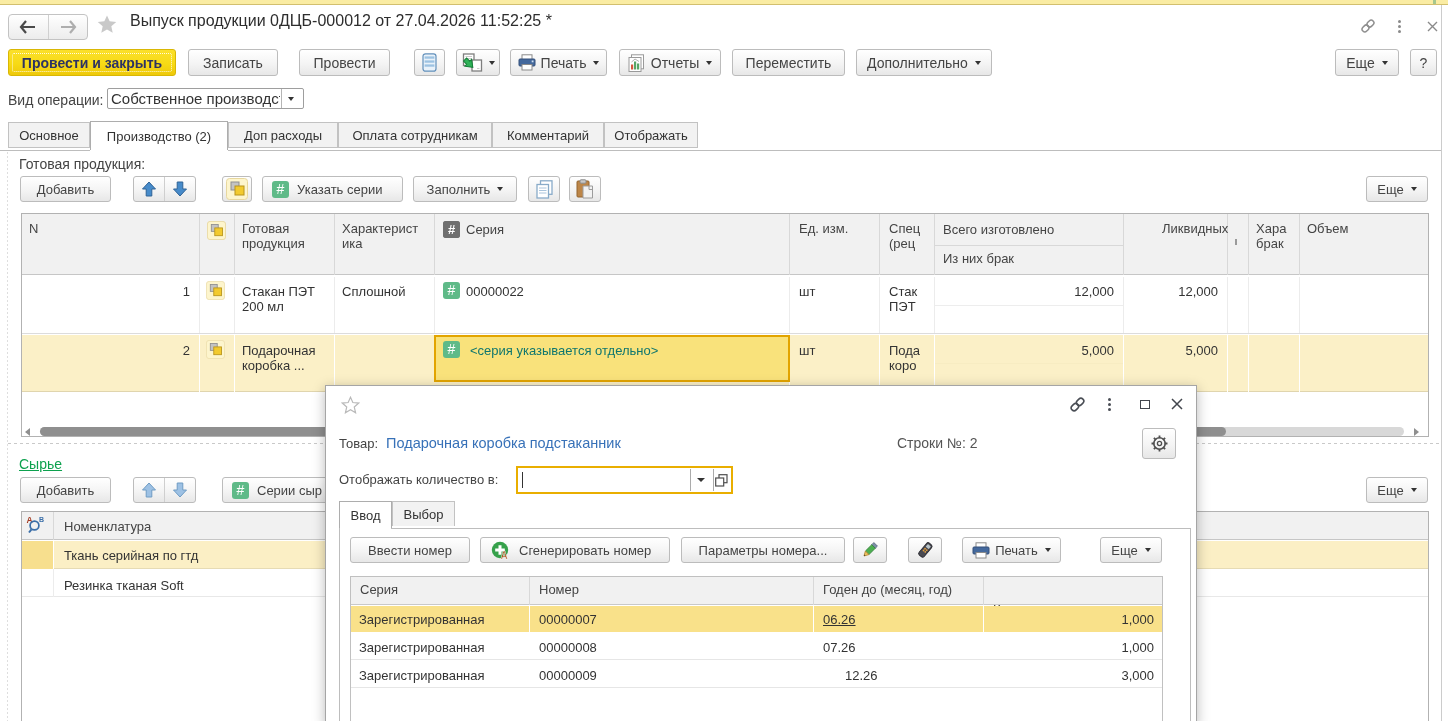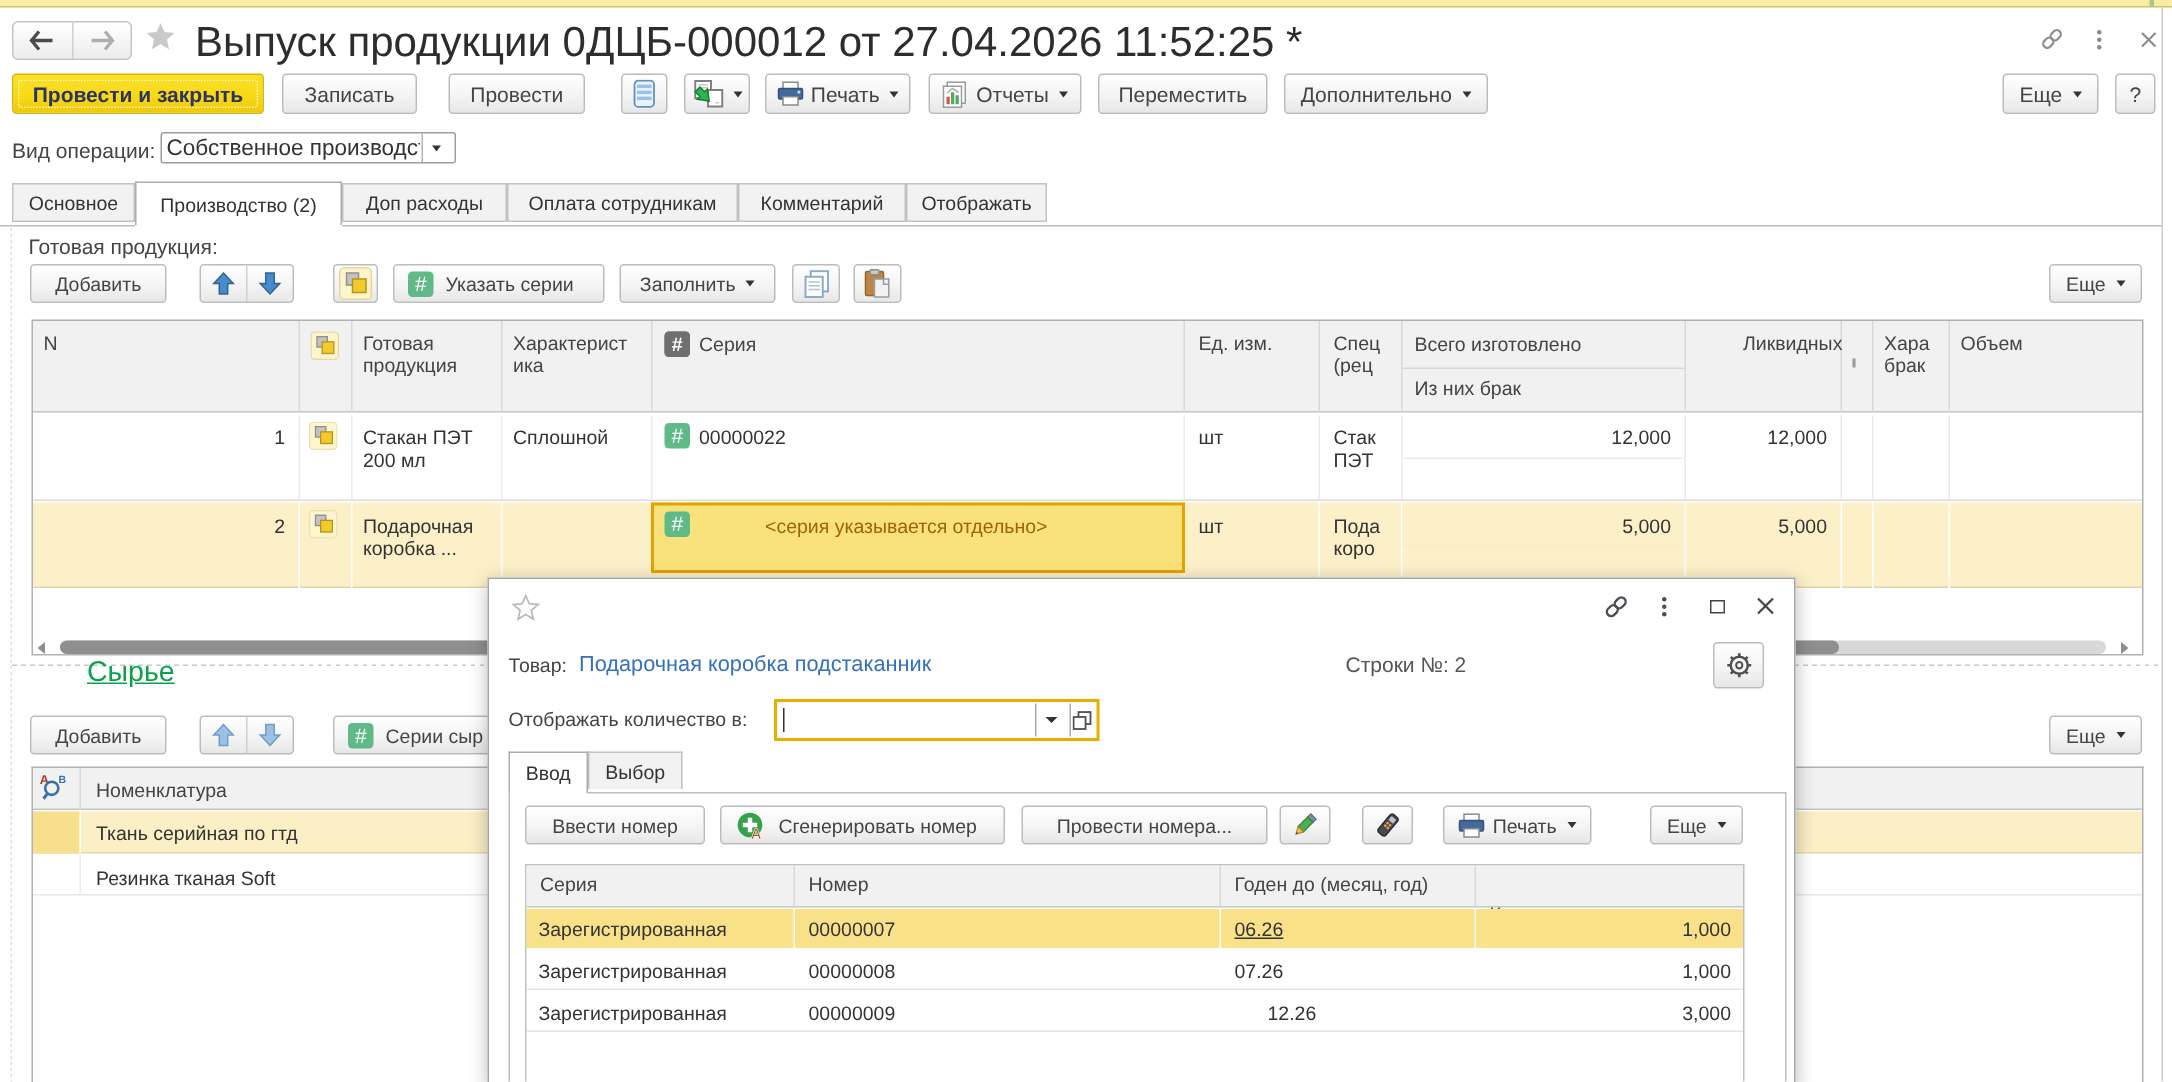--- a/index.html
+++ b/index.html
@@ -38,21 +38,21 @@
 <div class="abs" style="left:48px;top:15px;width:1px;height:24px;background:#d0d0d0;"></div>
 <svg class="abs" style="left:18px;top:20px" width="20" height="14" viewBox="0 0 20 14">
   <path d="M8 1 L3 7 L8 13 M3 7 H17" stroke="#4a4a4a" stroke-width="2.2" fill="none"></path>
 </svg>
 <svg class="abs" style="left:58px;top:20px" width="20" height="14" viewBox="0 0 20 14">
   <path d="M12 1 L17 7 L12 13 M17 7 H3" stroke="#aeaeae" stroke-width="2.2" fill="none"></path>
 </svg>
 <svg class="abs" style="left:97px;top:15px" width="20" height="19" viewBox="0 0 24 23">
   <path d="M12 0.5 L15.2 7.6 L23.2 8.4 L17.2 13.7 L18.9 21.6 L12 17.5 L5.1 21.6 L6.8 13.7 L0.8 8.4 L8.8 7.6 Z" fill="#c9c9c9"></path>
 </svg>
-<div class="abs" style="left:130px;top:12px;font-size:28px;color:#2d2d2d;">Выпуск продукции 0ДЦБ-000012 от 27.04.2026 11:52:25 *</div>
+<div class="abs" style="left:130px;top:12px;font-size:16px;color:#2d2d2d;">Выпуск продукции 0ДЦБ-000012 от 27.04.2026 11:52:25 *</div>
 
 <svg class="abs" style="left:1360px;top:18px" width="16" height="16" viewBox="0 0 16 16">
   <g transform="rotate(45 8 8)" stroke="#8f8f8f" stroke-width="1.5" fill="none">
     <rect x="5.3" y="0.8" width="5.4" height="7.4" rx="2.7"></rect>
     <rect x="5.3" y="7.8" width="5.4" height="7.4" rx="2.7"></rect>
   </g>
 </svg>
 <div class="abs" style="left:1398px;top:20px;width:3px;height:3px;border-radius:50%;background:#8a8a8a;"></div>
 <div class="abs" style="left:1398px;top:25px;width:3px;height:3px;border-radius:50%;background:#8a8a8a;"></div>
 <div class="abs" style="left:1398px;top:30px;width:3px;height:3px;border-radius:50%;background:#8a8a8a;"></div>
@@ -246,34 +246,34 @@
 <div class="celltxt" style="left:29px;top:343px;width:161px;text-align:right;">2</div>
 <svg class="abs" style="left:206px;top:340px" width="19" height="19" viewBox="0 0 22 22">
   <rect x="0.5" y="0.5" width="21" height="21" rx="3" fill="#fdf5cd" stroke="#ecdfae"></rect>
   <rect x="5" y="4" width="8" height="8" fill="#c3c3c3" stroke="#8f8f8f"></rect>
   <rect x="9" y="8" width="9" height="9" fill="#f2ca2e" stroke="#b8941c"></rect>
 </svg>
 <div class="celltxt" style="left:242px;top:343px;">Подарочная<br>коробка ...</div>
 
 <div class="abs" style="left:434px;top:335px;width:356px;height:47px;background:#f9e27b;border:2px solid #e2a400;"></div>
 <div class="abs hash" style="left:443px;top:341px;">#</div>
-<div class="celltxt" style="left:470px;top:343px;color:#a16207;margin-left:40px;">&lt;серия указывается отдельно&gt;</div>
+<div class="celltxt" style="left:470px;top:343px;color:#0f766e;">&lt;серия указывается отдельно&gt;</div>
 <div class="celltxt" style="left:799px;top:343px;">шт</div>
 <div class="celltxt" style="left:889px;top:343px;">Пода<br>коро</div>
 <div class="celltxt" style="left:1014px;top:343px;width:100px;text-align:right;">5,000</div>
 <div class="celltxt" style="left:1118px;top:343px;width:100px;text-align:right;">5,000</div>
 
 <div class="abs" style="left:25px;top:428px;width:0;height:0;border-top:4px solid transparent;border-bottom:4px solid transparent;border-right:5px solid #8f8f8f;"></div>
 <div class="abs" style="left:40px;top:427px;width:1364px;height:9px;border-radius:5px;background:#d8d8d8;"></div>
 <div class="abs" style="left:40px;top:427px;width:1186px;height:9px;border-radius:5px;background:#8f8f8f;"></div>
 <div class="abs" style="left:1414px;top:428px;width:0;height:0;border-top:4px solid transparent;border-bottom:4px solid transparent;border-left:5px solid #8f8f8f;"></div>
 
 <div class="abs" style="left:8px;top:443px;width:1432px;height:1px;background:repeating-linear-gradient(to right,#c9c9c9 0 3px,transparent 3px 6px);"></div>
 
-<div class="abs" style="left:19px;top:438px;color:#0da14e;font-size:19px;text-decoration:underline;margin-left:39px;">Сырье</div>
+<div class="abs" style="left:19px;top:456px;color:#0da14e;font-size:14px;text-decoration:underline;">Сырье</div>
 <div class="btn2" style="left:20px;top:477px;width:91px;">Добавить</div>
 <div class="btn2" style="left:133px;top:477px;width:63px;padding:0;"></div>
 <div class="abs" style="left:164px;top:478px;width:1px;height:24px;background:#cfcfcf;"></div>
 <svg class="abs" style="left:141px;top:482px" width="16" height="16" viewBox="0 0 16 16">
   <path d="M8 1 L14.5 8 H10.8 V15 H5.2 V8 H1.5 Z" fill="#9dc1e4" stroke="#6f9cc4" stroke-width="1"></path>
 </svg>
 <svg class="abs" style="left:172px;top:482px" width="16" height="16" viewBox="0 0 16 16">
   <path d="M8 15 L14.5 8 H10.8 V1 H5.2 V8 H1.5 Z" fill="#9dc1e4" stroke="#6f9cc4" stroke-width="1"></path>
 </svg>
 <div class="btn2" style="left:222px;top:477px;width:130px;justify-content:flex-start;padding-left:9px;">
@@ -349,21 +349,21 @@
 
   <div class="btn2" style="left:25px;top:152px;width:120px;">Ввести номер</div>
   <div class="btn2" style="left:155px;top:152px;width:190px;justify-content:flex-start;padding-left:10px;">
     <svg width="20" height="19" viewBox="0 0 20 19" style="margin-right:8px">
       <circle cx="9" cy="9" r="8.2" fill="#36a14b"></circle>
       <path d="M9 4.2 V13.8 M4.2 9 H13.8" stroke="#fff" stroke-width="3"></path>
       <text x="9.5" y="18.4" font-size="10" font-weight="bold" fill="#a8521d" stroke="#fff" stroke-width="0.4" font-family="Liberation Sans">A</text>
     </svg>
     Сгенерировать номер
   </div>
-  <div class="btn2" style="left:356px;top:152px;width:164px;">Провести номера...</div>
+  <div class="btn2" style="left:356px;top:152px;width:164px;">Параметры номера...</div>
   <div class="btn2" style="left:528px;top:152px;width:34px;">
     <svg width="18" height="18" viewBox="0 0 18 18">
       <g transform="rotate(45 9 9)">
         <rect x="6.5" y="1" width="5" height="3" fill="#7d8fa8" stroke="#5a6a80" stroke-width="0.8"></rect>
         <rect x="6.5" y="4" width="5" height="9" fill="#4caf50" stroke="#35803a" stroke-width="0.8"></rect>
         <path d="M6.5 13 L9 17.5 L11.5 13 Z" fill="#f0c060" stroke="#b08830" stroke-width="0.8"></path>
         <path d="M8.3 16.2 L9 17.5 L9.7 16.2 Z" fill="#333"></path>
       </g>
     </svg>
   </div>

